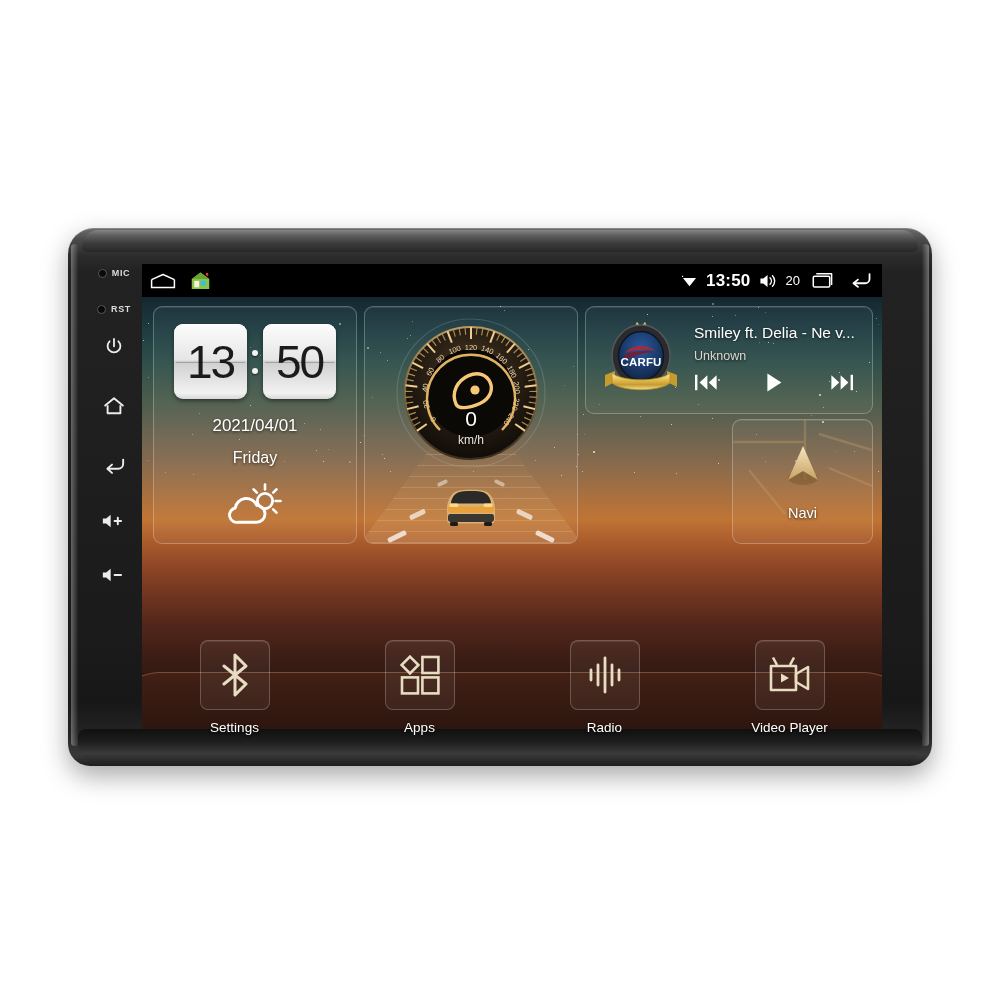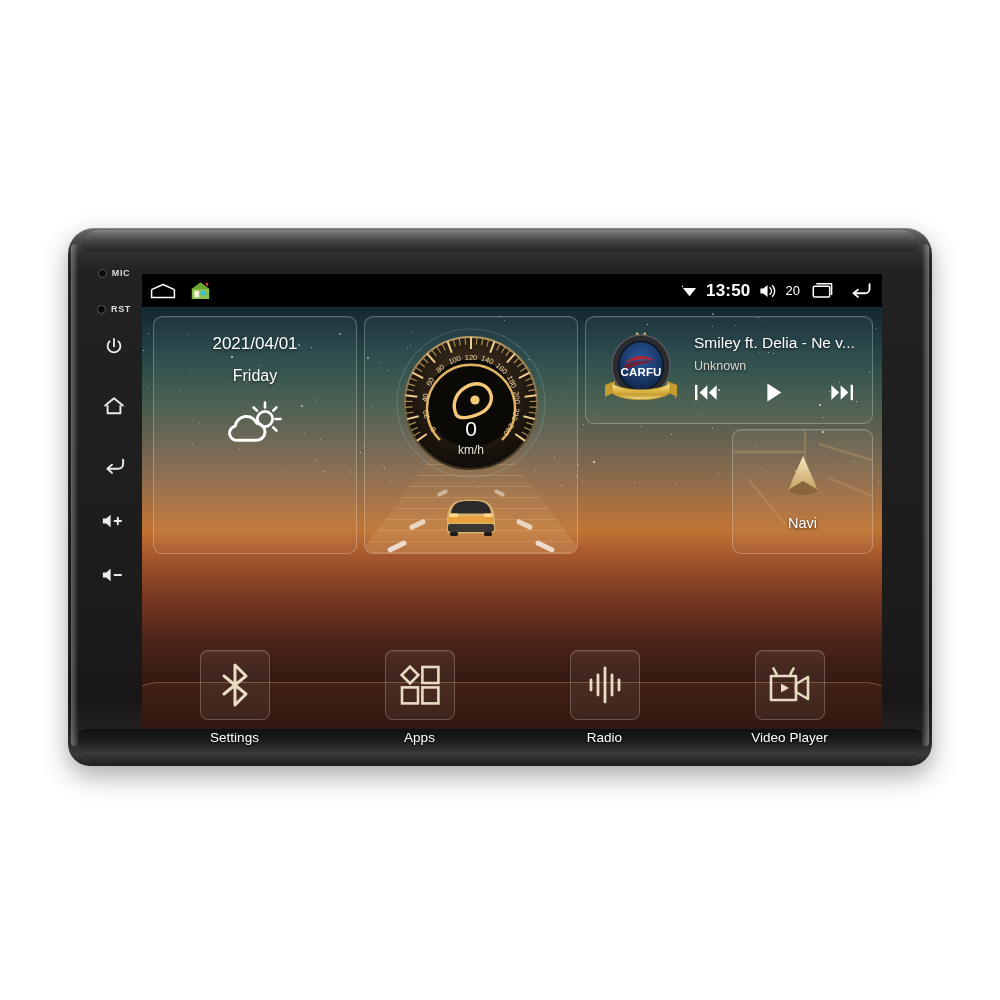--- a/index.html
+++ b/index.html
@@ -43,21 +43,21 @@
   .bz{display:flex;align-items:center;justify-content:center;gap:5px;width:60px;}
   .bz-label{font-size:9px;font-weight:bold;letter-spacing:.6px;color:#dcdcdc;}
   .pinhole{
     width:7px;height:7px;border-radius:50%;
     background:#0a0a0a;border:1px solid #5a5a5a;box-shadow:inset 0 1px 1px #000;
   }
   .bz svg{display:block;}
 
   
   #screen{
-    position:absolute;left:74px;top:46px;width:740px;height:482px;
+    position:absolute;left:74px;top:36px;width:740px;height:482px;
     overflow:hidden;background:#05070a;
   }
   
   #wallpaper{
     position:absolute;inset:0;
     background:
       radial-gradient(circle at 18% 6%, rgba(255,255,255,.10) 0 1px, transparent 1px),
       linear-gradient(180deg,
         #0c1722 0%,
         #13242e 6%,
@@ -402,20 +402,32 @@
         <svg width="25" height="19" viewBox="0 0 26 20" style="margin-left:6px;">
           <path d="M22.5 3.2v5.1a4.6 4.6 0 0 1-4.6 4.6H6.6" stroke="#fff" stroke-width="1.9" fill="none" stroke-linecap="round"></path>
           <path d="M10.3 9.1 5.6 12.9l4.7 3.8" stroke="#fff" stroke-width="1.9" fill="none" stroke-linecap="round" stroke-linejoin="round"></path>
         </svg>
       </div>
     </div>
 
     <div id="content">
 
       <div id="w-clock" class="card">
+        <div id="flipclock">
+          <div class="flipgroup">
+            <span>13</span>
+          </div>
+          <div id="flipcolon">
+            <i></i>
+            <i></i>
+          </div>
+          <div class="flipgroup">
+            <span>50</span>
+          </div>
+        </div>
         <div id="clk-date">2021/04/01</div>
         <div id="clk-day">Friday</div>
         <div id="clk-weather">
           <svg width="60" height="46" viewBox="0 0 60 46">
             <g stroke="#ffffff" stroke-width="2.6" stroke-linecap="round" fill="none">
               <path d="M40 4.5v5"></path>
               <path d="M51.5 9.4l-3.3 3.3"></path>
               <path d="M55.5 21h-5"></path>
               <path d="M51.5 32.6l-3.3-3.3"></path>
               <path d="M28.6 9.4l3.3 3.3"></path>

